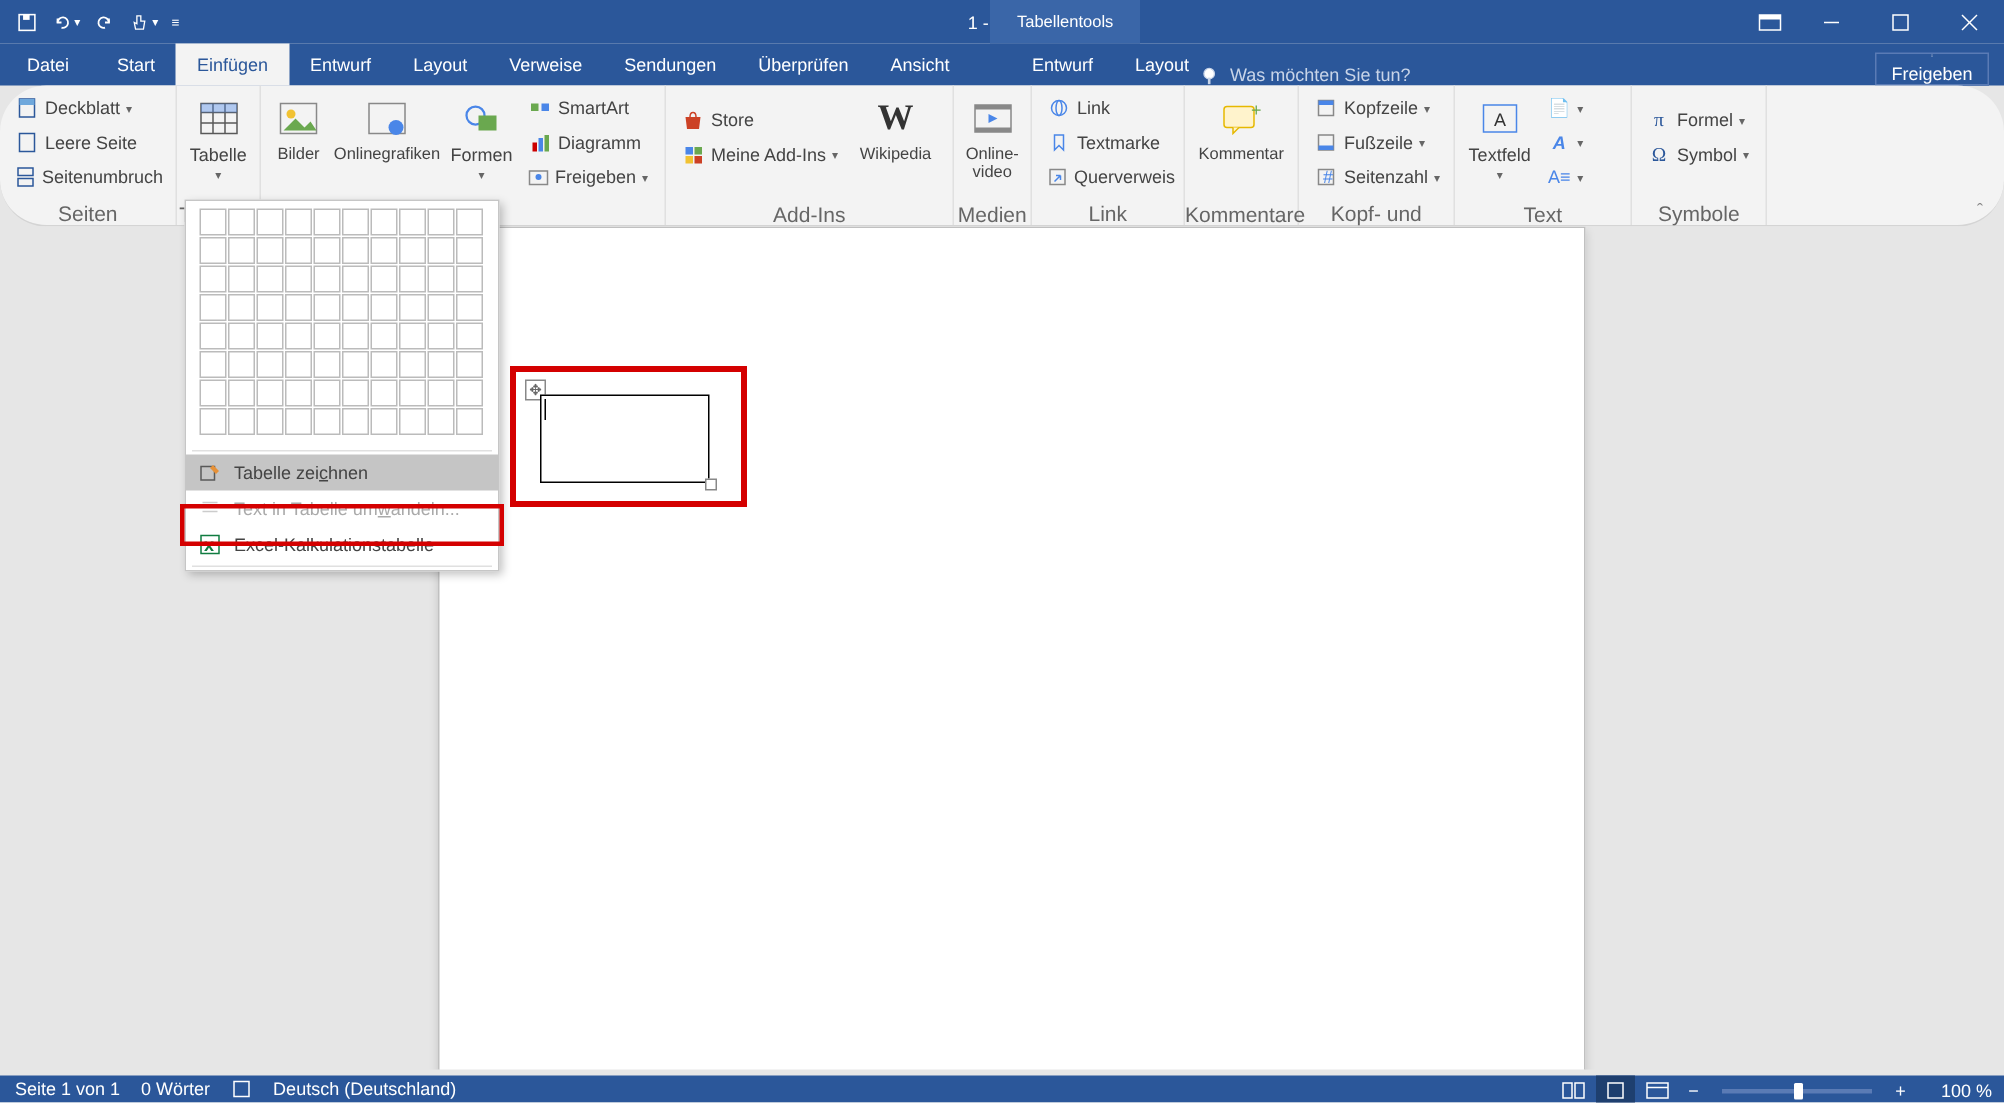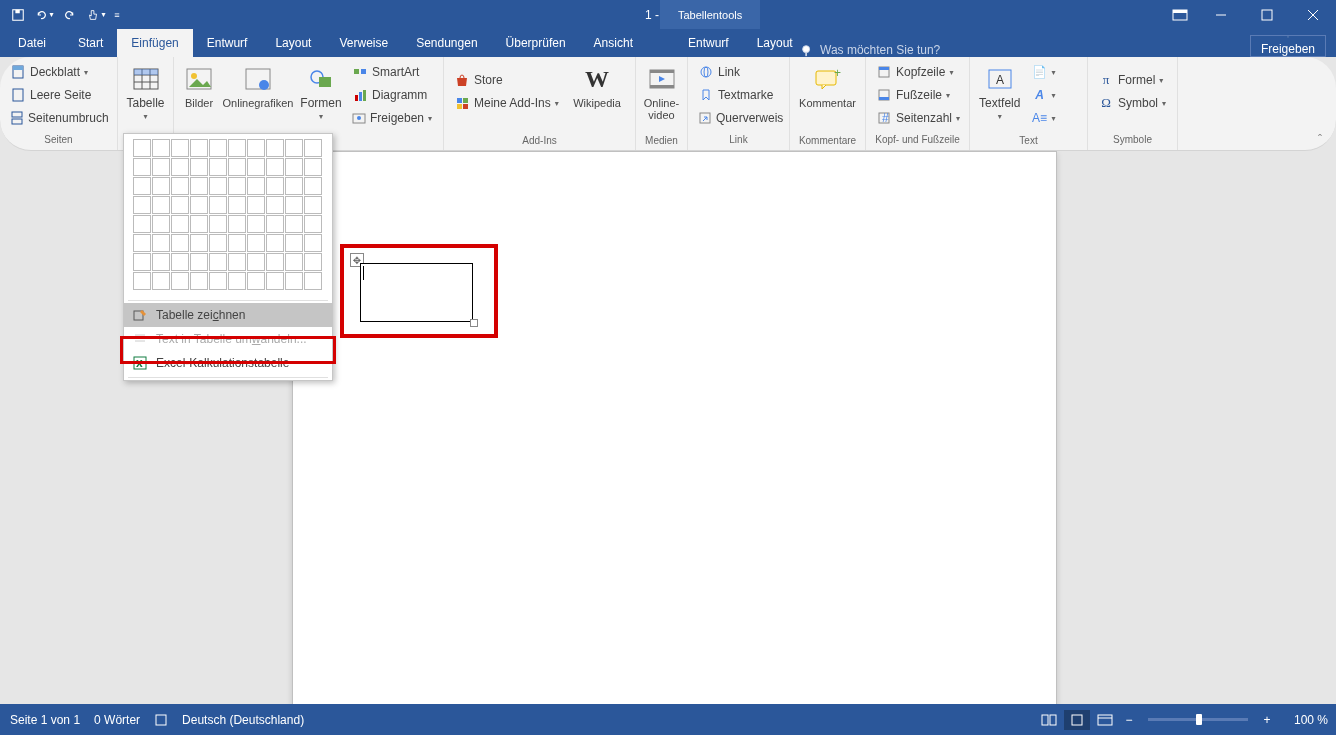--- a/index.html
+++ b/index.html
@@ -21,21 +21,21 @@
 .rtab { padding: 0 14px; height: 28px; display: flex; align-items: center; cursor: pointer; font-size: 12px; }
 .rtab.file { padding: 0 18px; text-align: center; }
 .rtab.active { background: #f3f3f3; color: #2b579a; }
 .tell-me { position: absolute; left: 800px; display: flex; align-items: center; gap: 6px; color: #c8d4e8; font-size: 12px; }
 .share-btn { position: absolute; right: 10px; height: 22px; padding: 0 10px; display: flex; align-items: center; gap: 4px; background: #2b579a; border: 1px solid #5a7bb5; color: #fff; cursor: pointer; font-size: 12px; flex-direction: column; }
 
 
 .ribbon { height: 94px; background: #f3f3f3; border-bottom: 1px solid #d4d4d4; display: flex; position: relative; border-radius: 31px; }
 .rgroup { border-right: 1px solid #e0e0e0; display: flex; flex-direction: column; }
 .rgroup-body { flex: 1; display: flex; align-items: flex-start; padding: 2px 4px; }
-.rgroup-label { height: 16px; text-align: center; font-size: 10px; color: #666; padding-bottom: 2px; }
+.rgroup-label { height: 16px; text-align: center; font-size: 14px; color: #666; padding-bottom: 2px; }
 .big-btn { display: flex; flex-direction: column; align-items: center; justify-content: flex-start; width: 58px; height: 74px; cursor: pointer; padding-top: 4px; gap: 2px; }
 .big-btn.wide { width: 76px; }
 .big-btn .icon-box { width: 32px; height: 32px; display: flex; align-items: center; justify-content: center; }
 .big-btn .lbl { font-size: 11px; color: #444; text-align: center; line-height: 12px; }
 .small-btn-stack { display: flex; flex-direction: column; gap: 1px; padding: 2px 2px; }
 .small-btn { height: 22px; display: flex; align-items: center; gap: 4px; padding: 0 4px; cursor: pointer; font-size: 11px; color: #444; white-space: nowrap; }
 .small-btn .si { width: 16px; height: 16px; display: flex; align-items: center; justify-content: center; }
 .ribbon-collapse { position: absolute; right: 6px; bottom: 2px; width: 20px; height: 16px; display: flex; align-items: center; justify-content: center; color: #888; cursor: pointer; }
 
 
@@ -57,21 +57,21 @@
 .red-box-doc { position: absolute; left: 340px; top: 93px; width: 158px; height: 94px; border: 4px solid #d40000; z-index: 50; }
 .drawn-table { position: absolute; left: 360px; top: 112px; width: 113px; height: 59px; border: 1.5px solid #000; background: #fff; }
 .table-handle { position: absolute; left: 350px; top: 102px; width: 14px; height: 14px; border: 1px solid #888; background: #fff; display: flex; align-items: center; justify-content: center; font-size: 10px; color: #666; }
 .resize-handle { position: absolute; left: 470px; top: 168px; width: 8px; height: 8px; border: 1px solid #888; background: #fff; }
 .cursor-line { position: absolute; left: 363px; top: 115px; width: 1px; height: 14px; background: #000; }
 
 
 .red-box-menu-abs { position: absolute; left: 120px; top: 336px; width: 216px; height: 28px; border: 3px solid #d40000; pointer-events: none; z-index: 200; }
 
 
-.statusbar { position: absolute; left: 0; right: 0; bottom: 0; height: 31px; background: #2b579a; color: #fff; display: flex; align-items: center; font-size: 11px; margin-top: 20px; }
+.statusbar { position: absolute; left: 0; right: 0; bottom: 0; height: 18px; background: #2b579a; color: #fff; display: flex; font-size: 11px; margin-top: 20px; }
 .sb-left { display: flex; align-items: center; gap: 14px; padding-left: 10px; }
 .sb-item { display: flex; align-items: center; gap: 4px; cursor: pointer; }
 .sb-right { position: absolute; right: 8px; display: flex; align-items: center; gap: 2px; }
 .view-btn { width: 26px; height: 20px; display: flex; align-items: center; justify-content: center; cursor: pointer; }
 .view-btn.active { background: #1e3f6f; }
 .zoom-slider { width: 100px; height: 3px; background: #5a7bb5; position: relative; margin: 0 8px; }
 .zoom-slider .thumb { position: absolute; left: 48px; top: -4px; width: 6px; height: 11px; background: #fff; border-radius: 1px; }
 .zoom-btn { width: 18px; text-align: center; cursor: pointer; }
 
 

